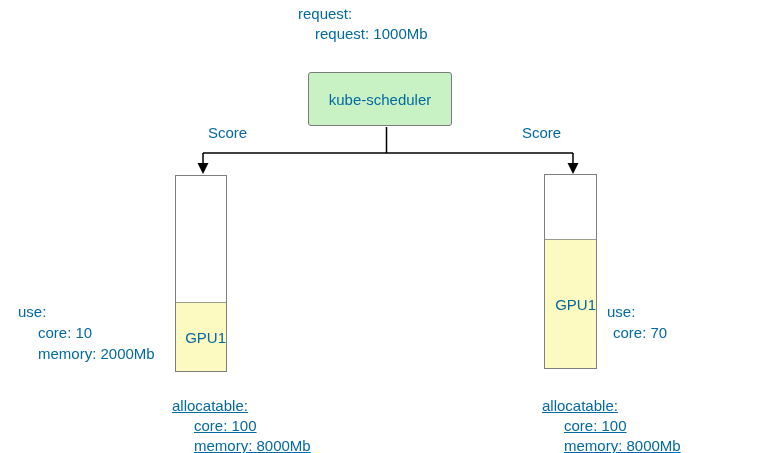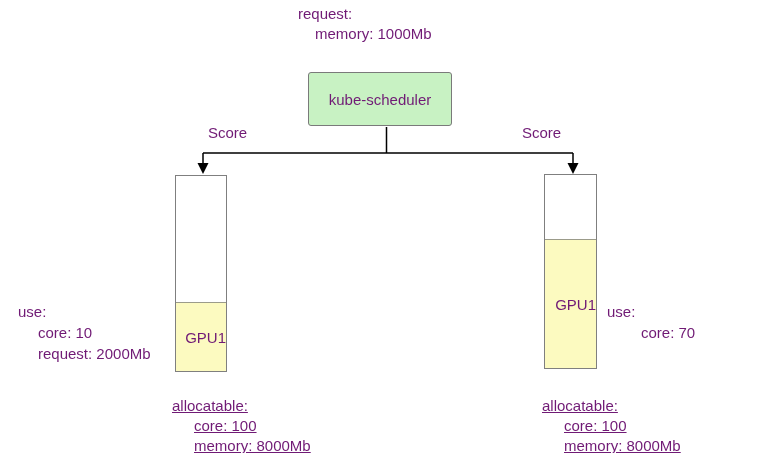--- a/index.html
+++ b/index.html
@@ -7,21 +7,21 @@
     padding: 0;
     background: #ffffff;
   }
   .canvas {
     position: relative;
     width: 765px;
     height: 453px;
     background: #ffffff;
     font-family: "Liberation Sans", sans-serif;
     font-size: 15px;
-    color: #701a75;
+    color: #0369a1;
     overflow: hidden;
   }
   .connectors {
     position: absolute;
     left: 0;
     top: 0;
     pointer-events: none;
   }
   .txt div {
     white-space: nowrap;
@@ -86,21 +86,21 @@
     line-height: 21px;
   }
   .use-left .ind { margin-left: 20px; }
 
   .use-right {
     position: absolute;
     left: 607px;
     top: 301px;
     line-height: 21px;
   }
-  .use-right .ind { margin-left: 34px; text-align: center; }
+  .use-right .ind { margin-left: 6px; text-align: center; }
 
   .alloc {
     position: absolute;
     top: 396px;
     line-height: 20px;
     text-decoration: underline;
   }
   .alloc .ind { margin-left: 22px; }
   .alloc-left  { left: 172px; }
   .alloc-right { left: 542px; }
@@ -111,21 +111,21 @@
 <div class="canvas">
 
   <svg class="connectors" width="765" height="453" viewBox="0 0 765 453">
     <path d="M386.5 127 L386.5 153 M203 153 L573 153 M203 153 L203 164 M573 153 L573 164" fill="none" stroke="#000000" stroke-width="1.5"></path>
     <polygon points="197.5,163 208.5,163 203,174" fill="#000000"></polygon>
     <polygon points="567.5,163 578.5,163 573,174" fill="#000000"></polygon>
   </svg>
 
   <div class="txt request-block">
     <div>request:</div>
-    <div class="ind">memory: 1000Mb</div>
+    <div class="ind">request: 1000Mb</div>
   </div>
 
   <div class="scheduler-box">
     <span>kube-scheduler</span>
   </div>
 
   <div class="score score-left">Score</div>
   <div class="score score-right">Score</div>
 
   <div class="node node-left">
@@ -136,21 +136,21 @@
 
   <div class="node node-right">
     <div class="gpu gpu-right">
       <span>GPU1</span>
     </div>
   </div>
 
   <div class="txt use-left">
     <div>use:</div>
     <div class="ind">core: 10</div>
-    <div class="ind">request: 2000Mb</div>
+    <div class="ind">memory: 2000Mb</div>
   </div>
 
   <div class="txt use-right">
     <div>use:</div>
     <div class="ind">core: 70</div>
   </div>
 
   <div class="txt alloc alloc-left">
     <div>allocatable:</div>
     <div class="ind">core: 100</div>

